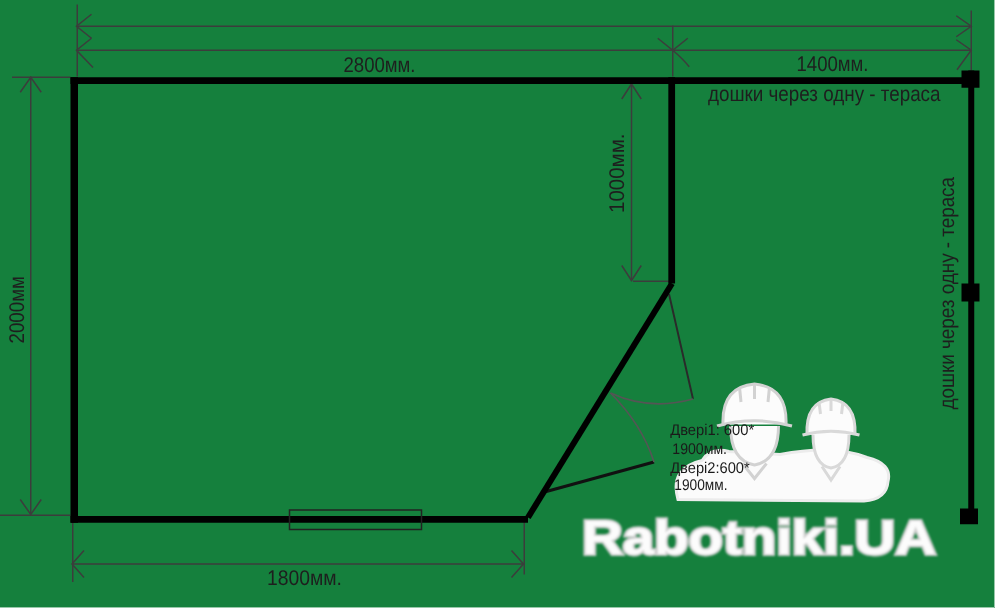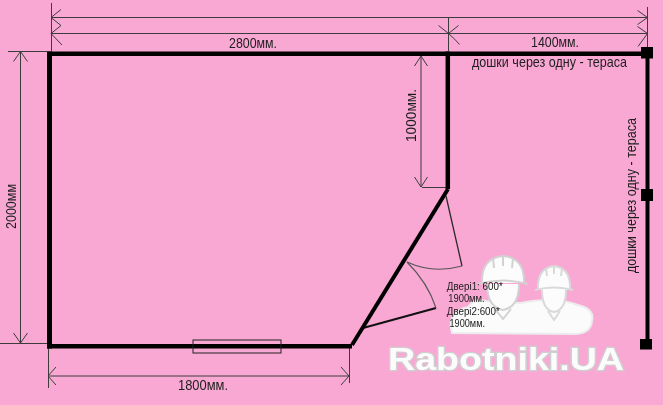--- a/index.html
+++ b/index.html
@@ -1,16 +1,16 @@
 <!DOCTYPE html>
 <html><head>
 <meta charset="utf-8">
 <style>
   html,body{margin:0;padding:0;background:#fff;}
-  #c{position:relative;width:663px;height:405px;background:#f9a8d4;overflow:hidden;
+  #c{position:relative;width:663px;height:405px;background:#15803d;overflow:hidden;
      font-family:"Liberation Sans", sans-serif;}
   svg{position:absolute;left:0;top:0;}
   text{font-family:"Liberation Sans", sans-serif;}
 </style>
 </head>
 <body>
 <div id="c">
 <svg width="663" height="405" viewBox="0 0 663 405">
   <defs>
         <filter id="wblur" x="-10%" y="-10%" width="120%" height="120%">

